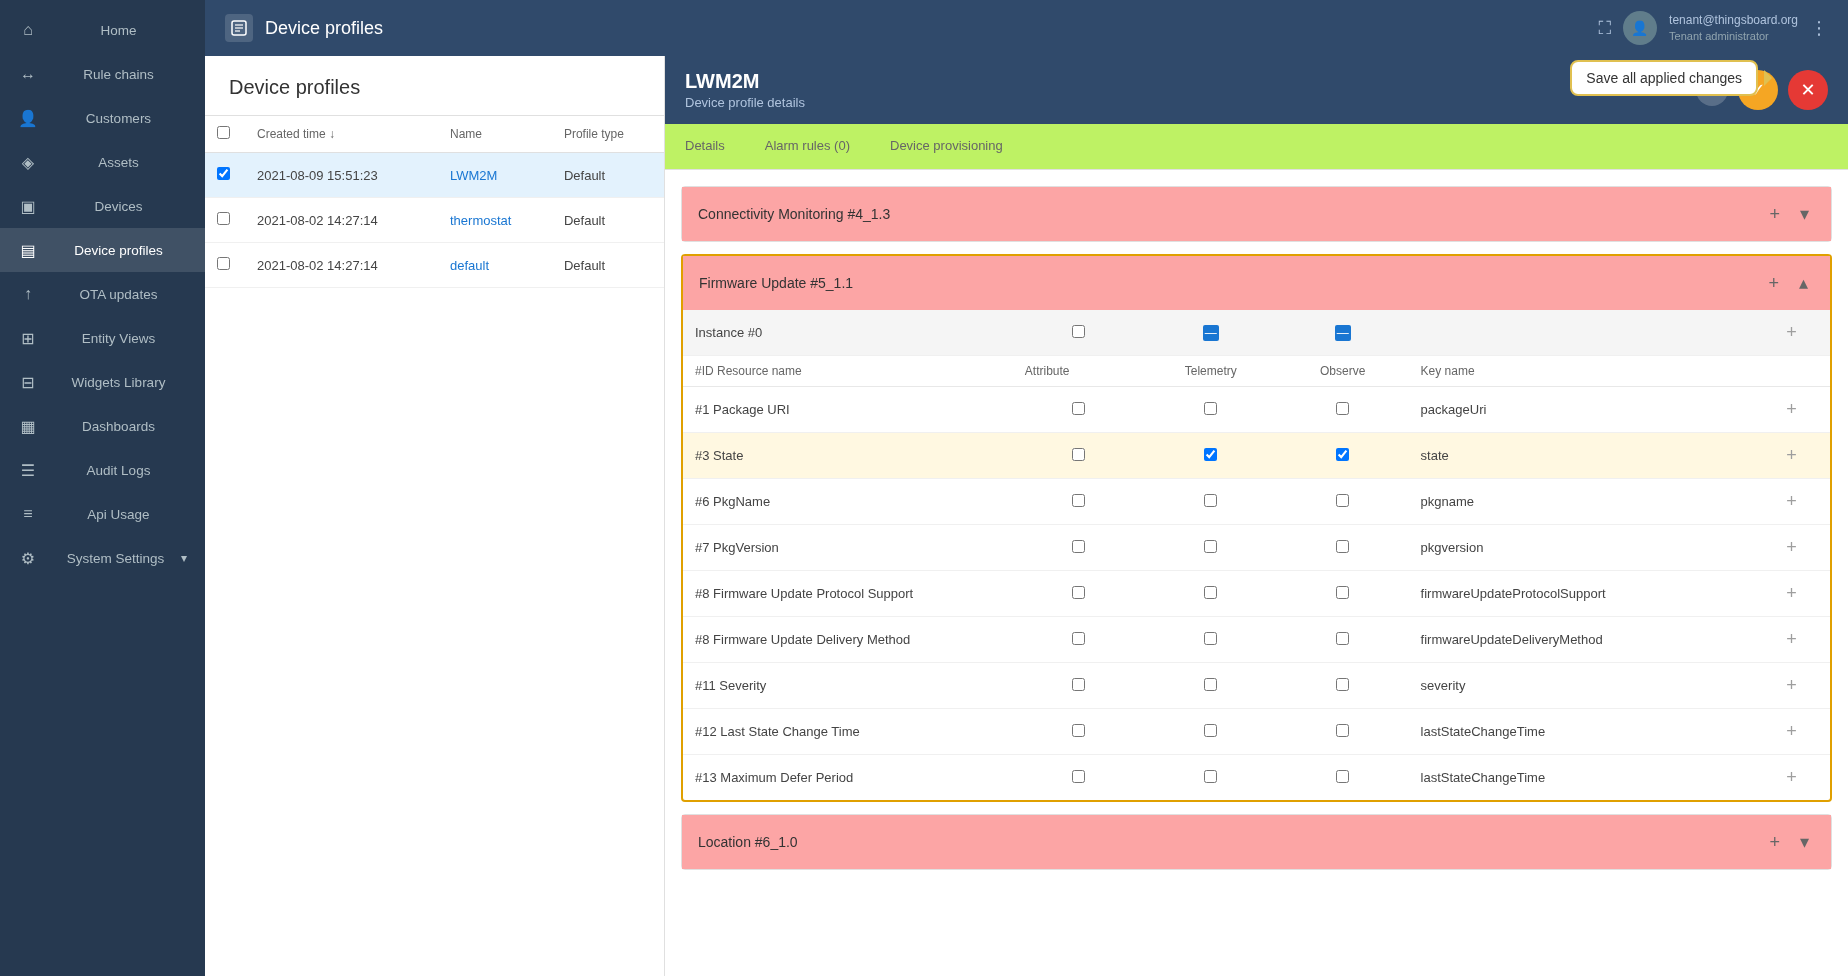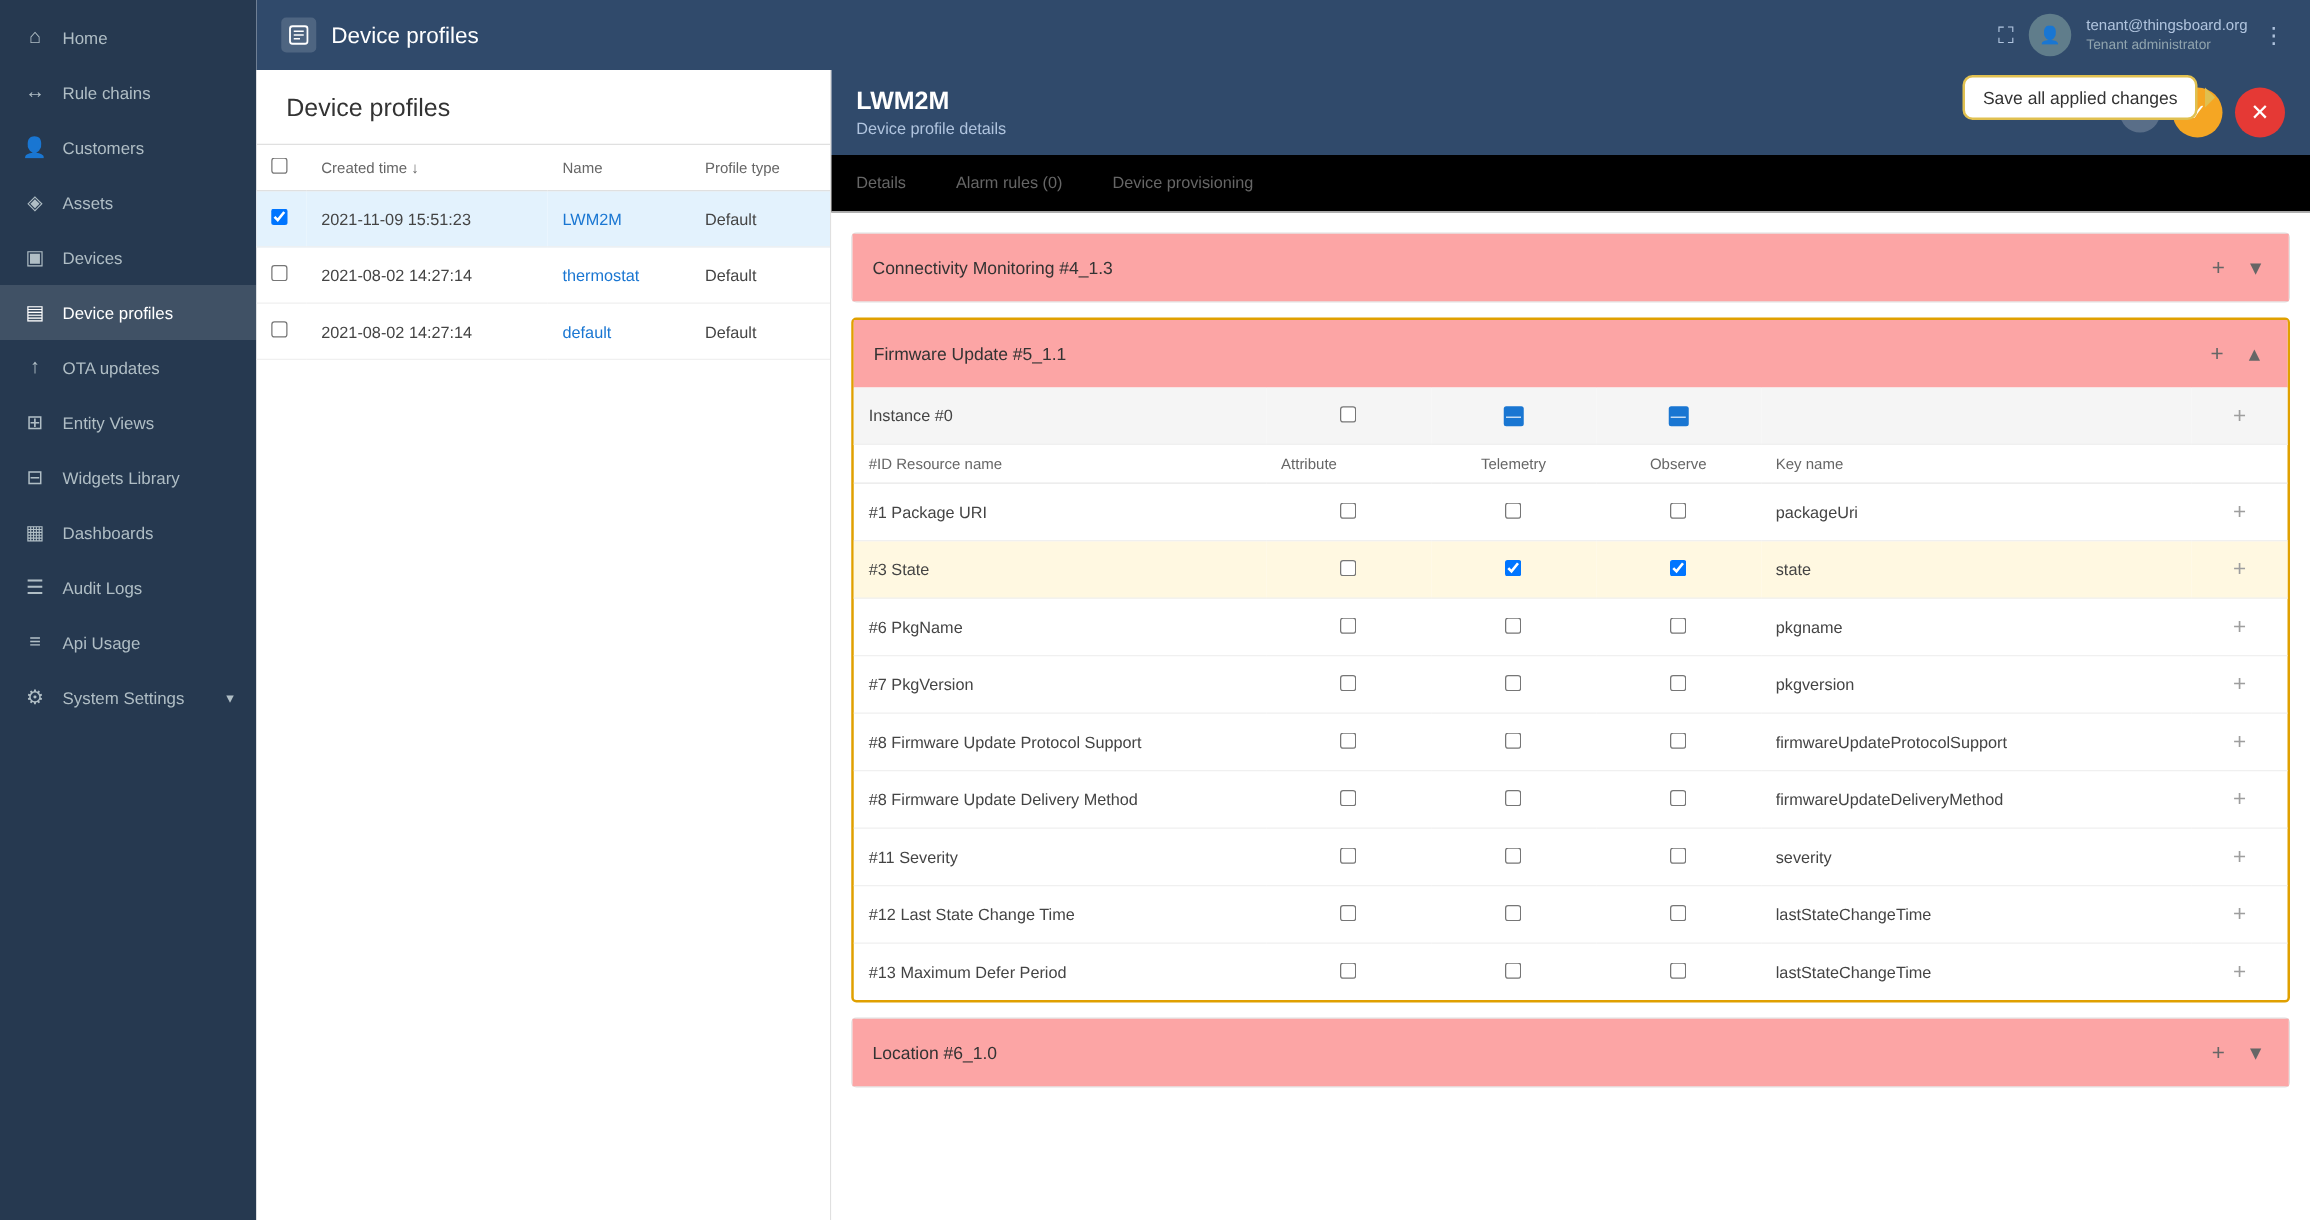--- a/index.html
+++ b/index.html
@@ -47,21 +47,21 @@
     }
     .nav-item .nav-icon {
       width: 20px;
       height: 20px;
       margin-right: 12px;
       display: flex;
       align-items: center;
       justify-content: center;
       font-size: 16px;
     }
-    .nav-item-label { flex: 1; }
+    .nav-item-label { flex: 1; text-align: center; }
     .nav-item .chevron { font-size: 12px; }
 
     
     .main-area {
       flex: 1;
       display: flex;
       flex-direction: column;
       overflow: hidden;
     }
 
@@ -223,21 +223,21 @@
       display: flex;
       align-items: center;
       justify-content: center;
       font-size: 14px;
     }
 
     
     .detail-tabs {
       display: flex;
       border-bottom: 1px solid #e0e0e0;
-      background: #000000;
+      background: #bef264;
       flex-shrink: 0;
       text-align: center;
     }
     .detail-tab {
       padding: 14px 20px;
       font-size: 13px;
       color: #666;
       cursor: pointer;
       border-bottom: 2px solid transparent;
       transition: all 0.15s;
@@ -427,21 +427,21 @@
           <tr>
             <th class="checkbox-col"><input type="checkbox" style=""></th>
             <th>Created time ↓</th>
             <th>Name</th>
             <th>Profile type</th>
           </tr>
         </thead>
         <tbody id="profiles-tbody">
         <tr class="selected">
     <td class="checkbox-col"><input type="checkbox" checked="" style=""></td>
-    <td>2021-11-09 15:51:23</td>
+    <td>2021-08-09 15:51:23</td>
     <td><span class="profile-name">LWM2M</span></td>
     <td>Default</td>
   </tr>
             <tr>
     <td class="checkbox-col"><input type="checkbox" style=""></td>
     <td>2021-08-02 14:27:14</td>
     <td><span class="profile-name">thermostat</span></td>
     <td>Default</td>
   </tr>
             <tr>

